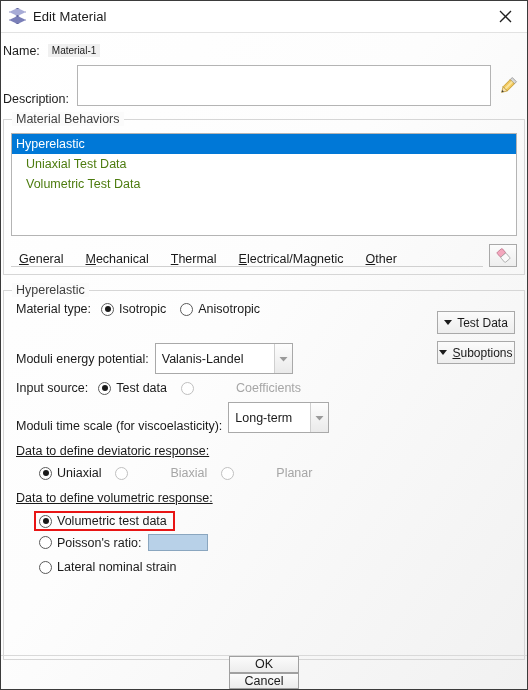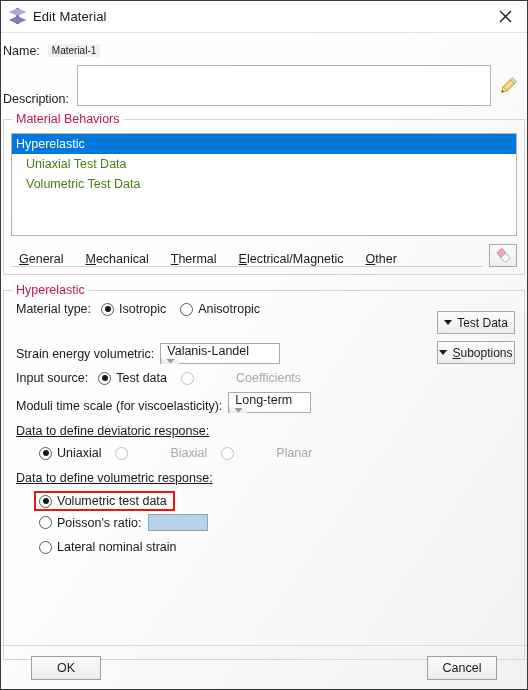--- a/index.html
+++ b/index.html
@@ -126,21 +126,21 @@
     margin-top: 13px;
     padding: 0 7px 7px 7px;
   }
   .group > .legend {
     position: absolute;
     top: -8px;
     left: 8px;
     background: #fbfbfb;
     padding: 0 4px;
     font-size: 12.5px;
-    color: #be185d;
+    color: #404040;
     text-align: right;
   }
 
   .behaviors-list {
     margin-top: 13px;
     height: 103px;
     background: #ffffff;
     border: 1px solid #b4b4b4;
     box-sizing: border-box;
     overflow: hidden;
@@ -235,26 +235,25 @@
     height: 6px;
     border-radius: 50%;
     background: #1a1a1a;
   }
   .radio.disabled { color: #a6a6a6; gap: 37px; }
   .radio.disabled .dot { border-color: #c0c0c0; }
 
   .combo {
     display: inline-flex;
     align-items: stretch;
-    height: 21px;
+    height: 31px;
     border: 1px solid #a9a9a9;
     background: #ffffff;
     box-sizing: border-box;
     margin-left: 6px;
-    flex-direction: column;
   }
   .combo .val {
     padding: 0 6px;
     display: flex;
     align-items: center;
     font-size: 12.5px;
     color: #1a1a1a;
     white-space: nowrap;
   }
   .combo .arrow {
@@ -331,27 +330,28 @@
     box-sizing: border-box;
     margin-left: 7px;
   }
 
   
   .footer {
     position: absolute;
     left: 0;
     right: 0;
     bottom: 0;
-    height: 44px;
+    height: 34px;
     border-top: 1px solid #d9d9d9;
     display: flex;
     align-items: center;
     justify-content: space-between;
     padding: 0 30px;
     box-sizing: border-box;
+    flex-direction: column;
   }
   .dlg-btn {
     width: 68px;
     height: 22px;
     border: 1px solid #a0a0a0;
     background: linear-gradient(#fbfbfb, #ececec);
     font-size: 12.5px;
     color: #1a1a1a;
     display: flex;
     align-items: center;
@@ -450,21 +450,21 @@
           <span class="dot"></span>
           <span>Isotropic</span>
         </span>
         <span class="radio">
           <span class="dot"></span>
           <span>Anisotropic</span>
         </span>
       </div>
 
       <div class="field-row" style="margin-top:27px">
-        <span>Strain energy volumetric:</span>
+        <span>Moduli energy potential:</span>
         <span class="combo w-sep">
           <span class="val">Valanis-Landel</span>
           <span class="arrow">
             <svg width="9" height="6" viewBox="0 0 9 6" aria-hidden="true">
               <polygon points="0.5,1 8.5,1 4.5,5.5" fill="#9a9a9a"></polygon>
             </svg>
           </span>
         </span>
       </div>
 

